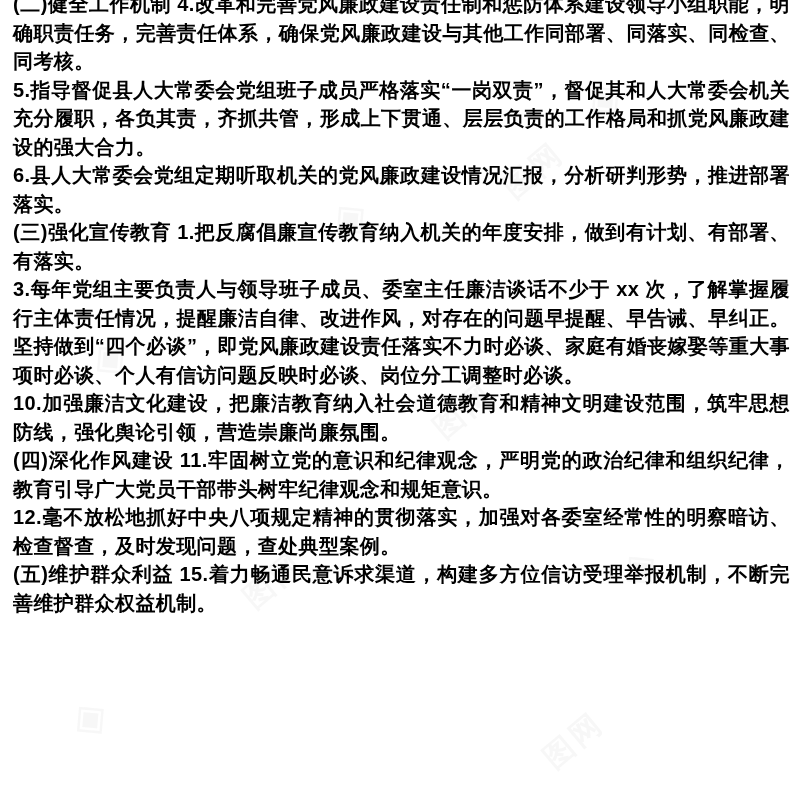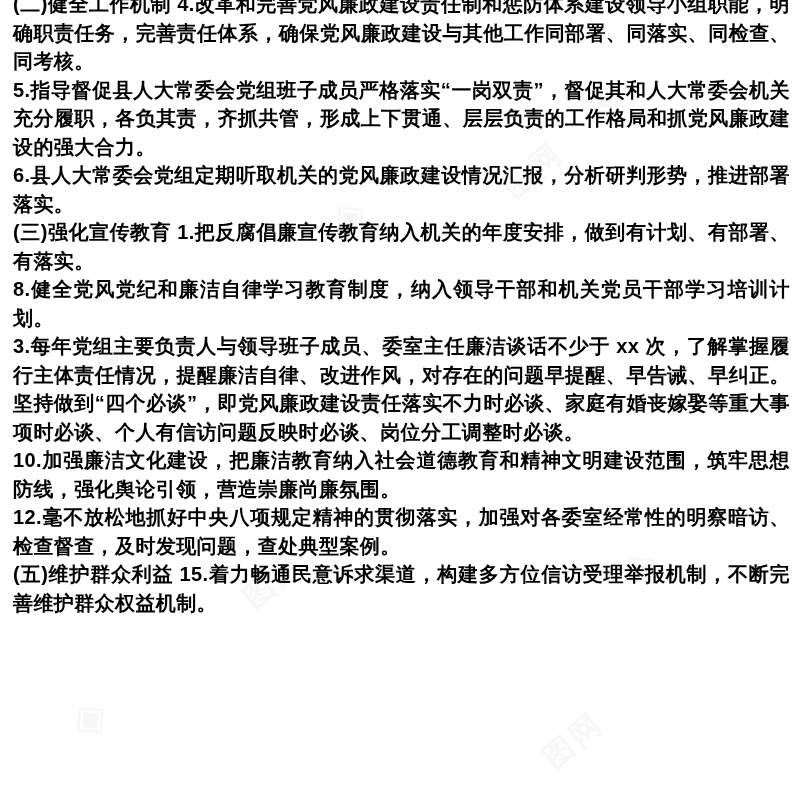--- a/index.html
+++ b/index.html
@@ -68,19 +68,19 @@
       <span class="watermark logo" style="left: 620px; top: 540px;">◈</span>
       <span class="watermark text" style="left: 240px; top: 560px;">图网</span>
       <span class="watermark logo" style="left: 70px; top: 690px;">◈</span>
       <span class="watermark text" style="left: 540px; top: 720px;">图网</span>
     </div>
   <div class="doc">
       <p>(二)健全工作机制 4.改革和完善党风廉政建设责任制和惩防体系建设领导小组职能，明确职责任务，完善责任体系，确保党风廉政建设与其他工作同部署、同落实、同检查、同考核。</p>
       <p>5.指导督促县人大常委会党组班子成员严格落实“一岗双责”，督促其和人大常委会机关充分履职，各负其责，齐抓共管，形成上下贯通、层层负责的工作格局和抓党风廉政建设的强大合力。</p>
       <p>6.县人大常委会党组定期听取机关的党风廉政建设情况汇报，分析研判形势，推进部署落实。</p>
       <p>(三)强化宣传教育 1.把反腐倡廉宣传教育纳入机关的年度安排，做到有计划、有部署、有落实。</p>
-      <p>8.健全党风党纪和廉洁自律学习教育制度，纳入领导干部和机关党员干部学习培训计划。</p>
       <p>3.每年党组主要负责人与领导班子成员、委室主任廉洁谈话不少于 xx 次，了解掌握履行主体责任情况，提醒廉洁自律、改进作风，对存在的问题早提醒、早告诫、早纠正。坚持做到“四个必谈”，即党风廉政建设责任落实不力时必谈、家庭有婚丧嫁娶等重大事项时必谈、个人有信访问题反映时必谈、岗位分工调整时必谈。</p>
       <p>10.加强廉洁文化建设，把廉洁教育纳入社会道德教育和精神文明建设范围，筑牢思想防线，强化舆论引领，营造崇廉尚廉氛围。</p>
+      <p>(四)深化作风建设 11.牢固树立党的意识和纪律观念，严明党的政治纪律和组织纪律，教育引导广大党员干部带头树牢纪律观念和规矩意识。</p>
       <p>12.毫不放松地抓好中央八项规定精神的贯彻落实，加强对各委室经常性的明察暗访、检查督查，及时发现问题，查处典型案例。</p>
       <p>(五)维护群众利益 15.着力畅通民意诉求渠道，构建多方位信访受理举报机制，不断完善维护群众权益机制。</p>
     </div>
 </div>
 
 </body></html>

